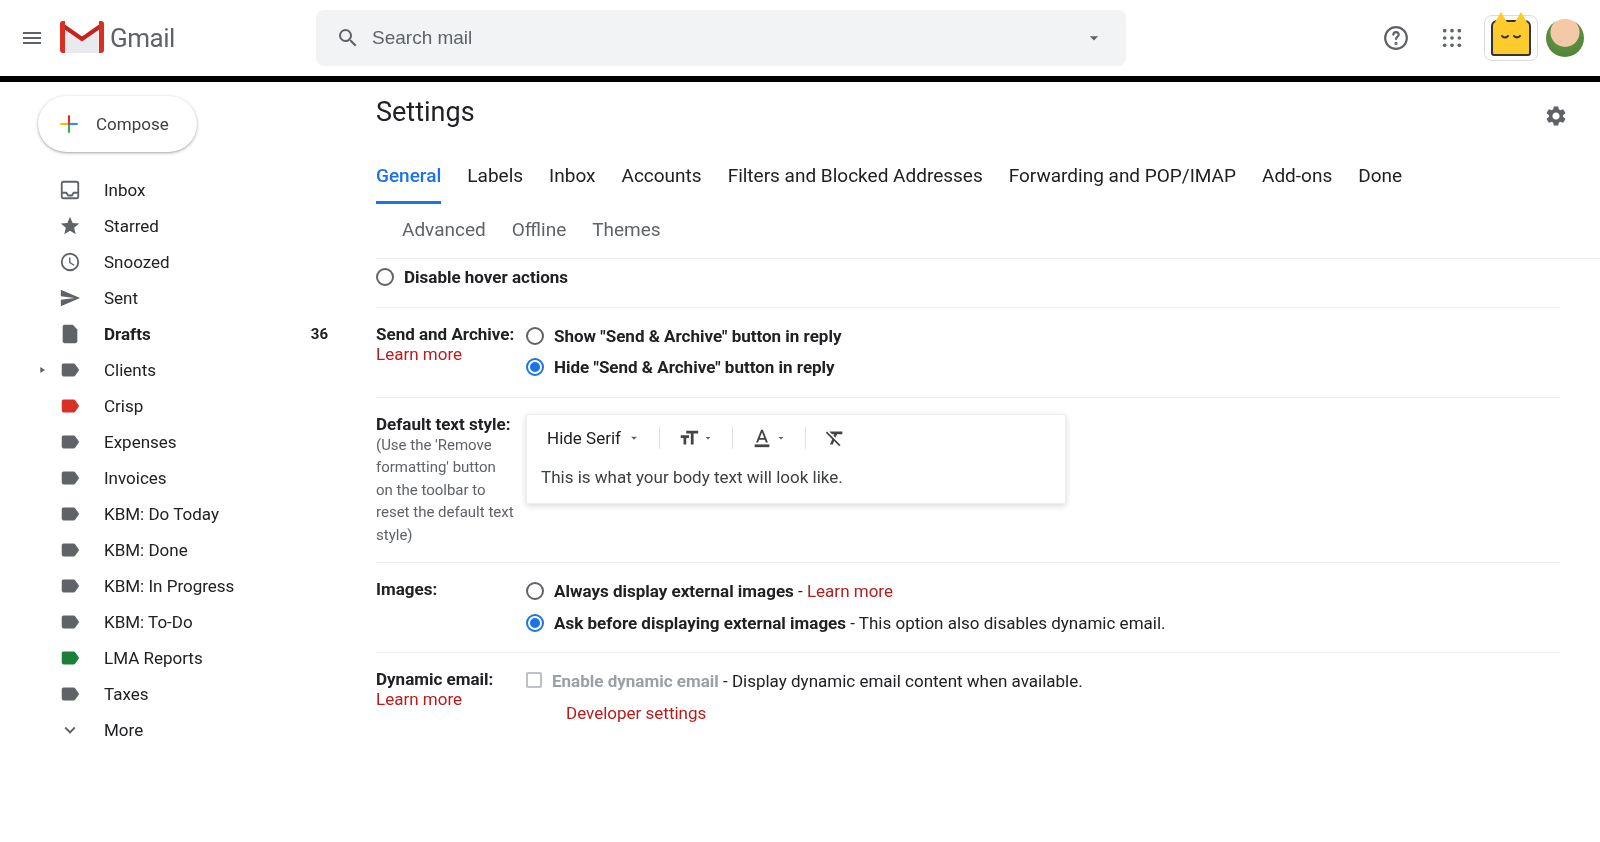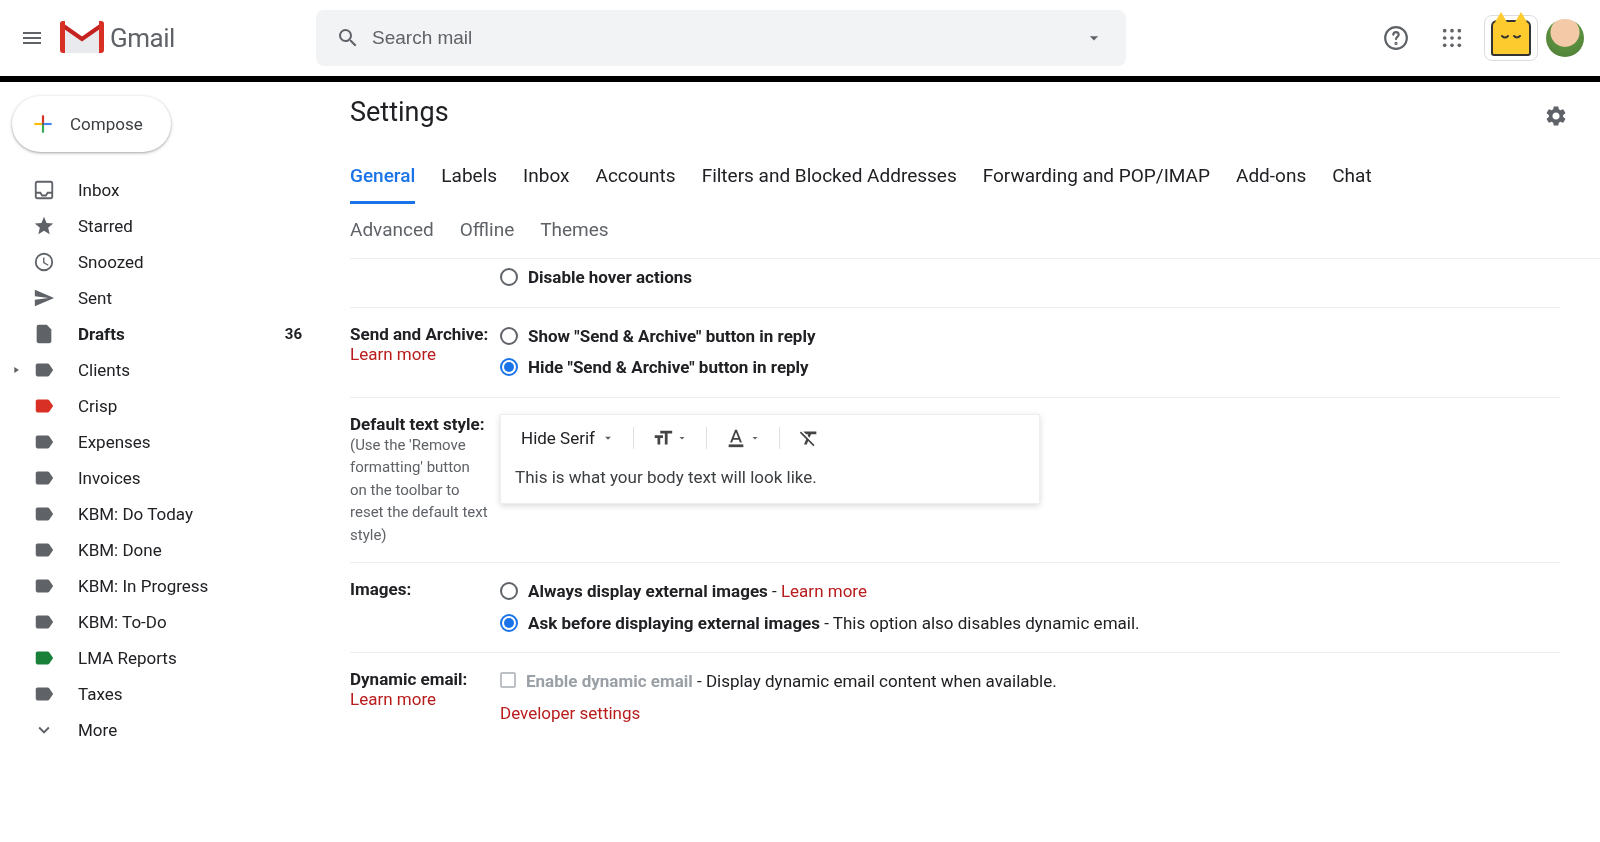--- a/index.html
+++ b/index.html
@@ -20,21 +20,21 @@
     .hicon { width: 48px; height: 48px; display: flex; align-items: center; justify-content: center; border-radius: 50%; cursor: pointer; }
     .cat-badge { width: 40px; height: 36px; background: #fecb2f; border: 2px solid #333; border-radius: 6px 6px 3px 3px; position: relative; display: flex; align-items: center; justify-content: center; font-size: 14px; cursor: pointer; }
     .cat-badge::before, .cat-badge::after { content: ''; position: absolute; top: -10px; width: 0; height: 0; border-left: 6px solid transparent; border-right: 6px solid transparent; border-bottom: 10px solid #fecb2f; }
     .cat-badge::before { left: 2px; }
     .cat-badge::after { right: 2px; }
     .cat-box { padding: 4px 6px; border: 1px solid #dadce0; border-radius: 8px; display: flex; align-items: center; }
     .avatar { width: 38px; height: 38px; border-radius: 50%; background: linear-gradient(135deg, #8ab4f8 0%, #34a853 100%); display: flex; align-items: center; justify-content: center; color: #fff; font-size: 14px; cursor: pointer; overflow: hidden; }
     .avatar-face { width: 100%; height: 100%; background: radial-gradient(circle at 50% 35%, #f4c9a8 0%, #f4c9a8 45%, #5a8f3e 48%, #4e7a36 100%); }
     
     
-    .body { display: flex; height: calc(100vh - 82px); }
+    .body { display: flex; height: calc(100vh - 82px); padding-left: 26px; }
     
     
     .sidebar { width: 320px; padding-top: 14px; flex-shrink: 0; }
     .compose { display: inline-flex; align-items: center; gap: 14px; height: 56px; padding: 0 28px 0 18px; margin-left: 12px; border-radius: 28px; box-shadow: 0 1px 2px rgba(60,64,67,.3), 0 1px 3px 1px rgba(60,64,67,.15); cursor: pointer; background: #fff; font-size: 17px; color: #3c4043; }
     .compose-plus { width: 26px; height: 26px; }
     .nav-list { margin-top: 20px; }
     .nav-item { display: flex; align-items: center; height: 36px; padding-left: 32px; padding-right: 18px; border-radius: 0 18px 18px 0; cursor: pointer; position: relative; }
     .nav-item.bold .nav-label, .nav-item.bold .nav-count { font-weight: 700; }
     .nav-ico { width: 24px; height: 24px; display: flex; align-items: center; justify-content: center; color: #5f6368; flex-shrink: 0; margin-right: 22px; }
     .nav-label { flex: 1; font-size: 17px; color: #202124; }
@@ -47,21 +47,21 @@
     
     .main { flex: 1; display: flex; flex-direction: column; padding-left: 30px; min-width: 0; }
     .main-head { display: flex; align-items: flex-start; padding: 14px 24px 0 0; }
     .page-title { font-size: 27px; font-weight: 400; }
     .gear-right { margin-left: auto; width: 40px; height: 40px; display: flex; align-items: center; justify-content: center; cursor: pointer; border-radius: 50%; }
     
     .tabs-wrap { border-bottom: 1px solid #eee; padding-top: 18px; }
     .tabs { display: flex; gap: 26px; flex-wrap: wrap; }
     .tab { padding: 10px 0 14px; font-size: 19px; color: #202124; cursor: pointer; border-bottom: 3px solid transparent; white-space: nowrap; }
     .tab.active { color: #1a73e8; border-bottom-color: #1a73e8; font-weight: 500; }
-    .tabs.row2 { padding-top: 4px; padding-bottom: 2px; }
+    .tabs.row2 { padding-top: 4px; padding-bottom: 2px; margin-left: 26px; }
     .tabs.row2 .tab { color: #5f6368; padding: 10px 0 12px; }
     
     .settings-scroll { flex: 1; overflow-y: auto; padding-right: 40px; position: relative; }
     
     .srow { display: flex; padding: 16px 0; border-bottom: 1px solid #eeeeee; font-size: 17px; }
     .srow:first-child { padding-top: 6px; }
     .slabel { width: 150px; flex-shrink: 0; padding-right: 10px; }
     .slabel-title { font-weight: 700; }
     .slabel-help { font-size: 15px; color: #5f6368; line-height: 1.5; font-weight: 400; }
     .sopts { flex: 1; }
@@ -316,32 +316,32 @@
 
     <div class="tabs-wrap">
       <div class="tabs" id="tabs-row1">
           <div class="tab active">General</div>
           <div class="tab">Labels</div>
           <div class="tab">Inbox</div>
           <div class="tab">Accounts</div>
           <div class="tab">Filters and Blocked Addresses</div>
           <div class="tab">Forwarding and POP/IMAP</div>
           <div class="tab">Add-ons</div>
-          <div class="tab">Chat</div>
+          <div class="tab">Done</div>
         </div>
       <div class="tabs row2" id="tabs-row2">
           <div class="tab">Advanced</div>
           <div class="tab">Offline</div>
           <div class="tab">Themes</div>
         </div>
     </div>
 
     <div class="settings-scroll">
 
-      <div class="srow" style="border-top:none; padding-top:6px;">
+      <div class="srow" style="border-top:none; padding-top:6px;flex-direction:column;">
         <div class="slabel"></div>
         <div class="sopts">
           <div class="opt">
             <div class="radio"></div>
             <span class="opt-txt">Disable hover actions</span>
           </div>
         </div>
       </div>
 
       <div class="srow">
@@ -437,21 +437,21 @@
         </div>
         <div class="sopts">
           <div class="opt">
             <div class="chk"></div>
             <span class="opt-line">
               <span class="opt-txt" style="color:#9aa0a6;">Enable dynamic email</span>
               <span class="opt-desc"> - </span>
               <span class="opt-desc">Display dynamic email content when available.</span>
             </span>
           </div>
-          <div class="opt" style="padding-left:0;">
+          <div class="opt" style="padding-left:0;margin-left:40px;">
             <span class="link">Developer settings</span>
           </div>
         </div>
       </div>
 
     </div>
   </div>
 </div>
 
 </body></html>

